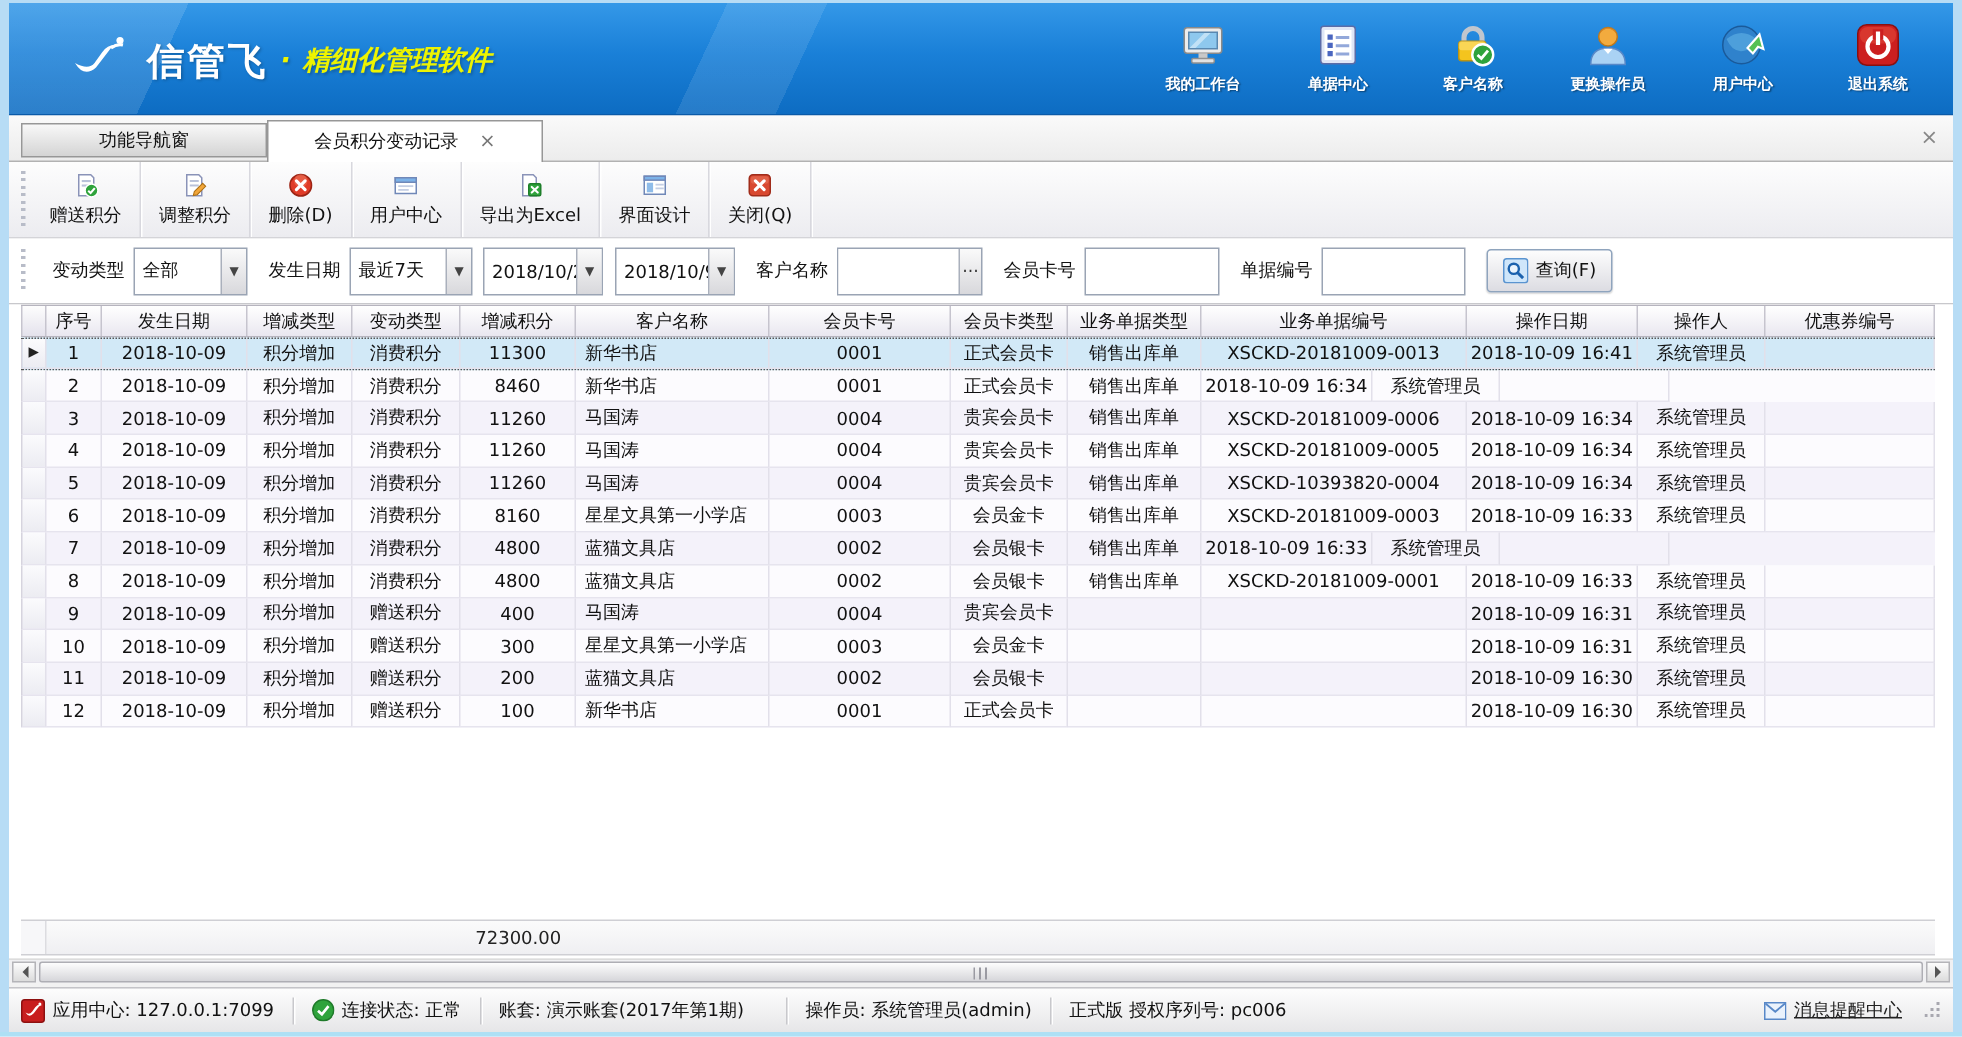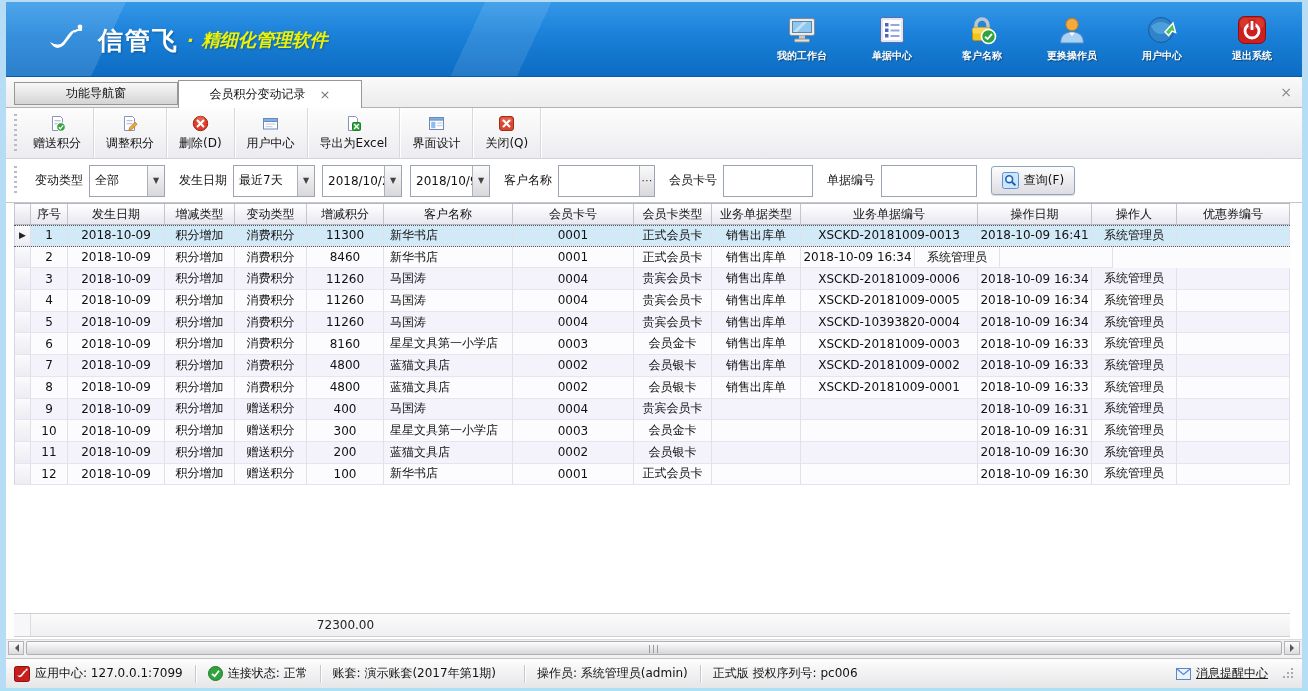--- a/index.html
+++ b/index.html
@@ -452,21 +452,20 @@
             <div class="c ind" style="width:17px"></div>
             <div class="c" style="width:37px">7</div>
             <div class="c" style="width:97px">2018-10-09</div>
             <div class="c" style="width:70px">积分增加</div>
             <div class="c" style="width:72px">消费积分</div>
             <div class="c" style="width:77px">4800</div>
             <div class="c l" style="width:129px">蓝猫文具店</div>
             <div class="c" style="width:121px">0002</div>
             <div class="c" style="width:78px">会员银卡</div>
             <div class="c" style="width:89px">销售出库单</div>
-            <div class="c" style="width:177px">XSCKD-20181009-0002</div>
             <div class="c" style="width:114px">2018-10-09 16:33</div>
             <div class="c" style="width:85px">系统管理员</div>
             <div class="c" style="width:113px"></div>
           </div>
           <div class="gr norm">
             <div class="c ind" style="width:17px"></div>
             <div class="c" style="width:37px">8</div>
             <div class="c" style="width:97px">2018-10-09</div>
             <div class="c" style="width:70px">积分增加</div>
             <div class="c" style="width:72px">消费积分</div>

